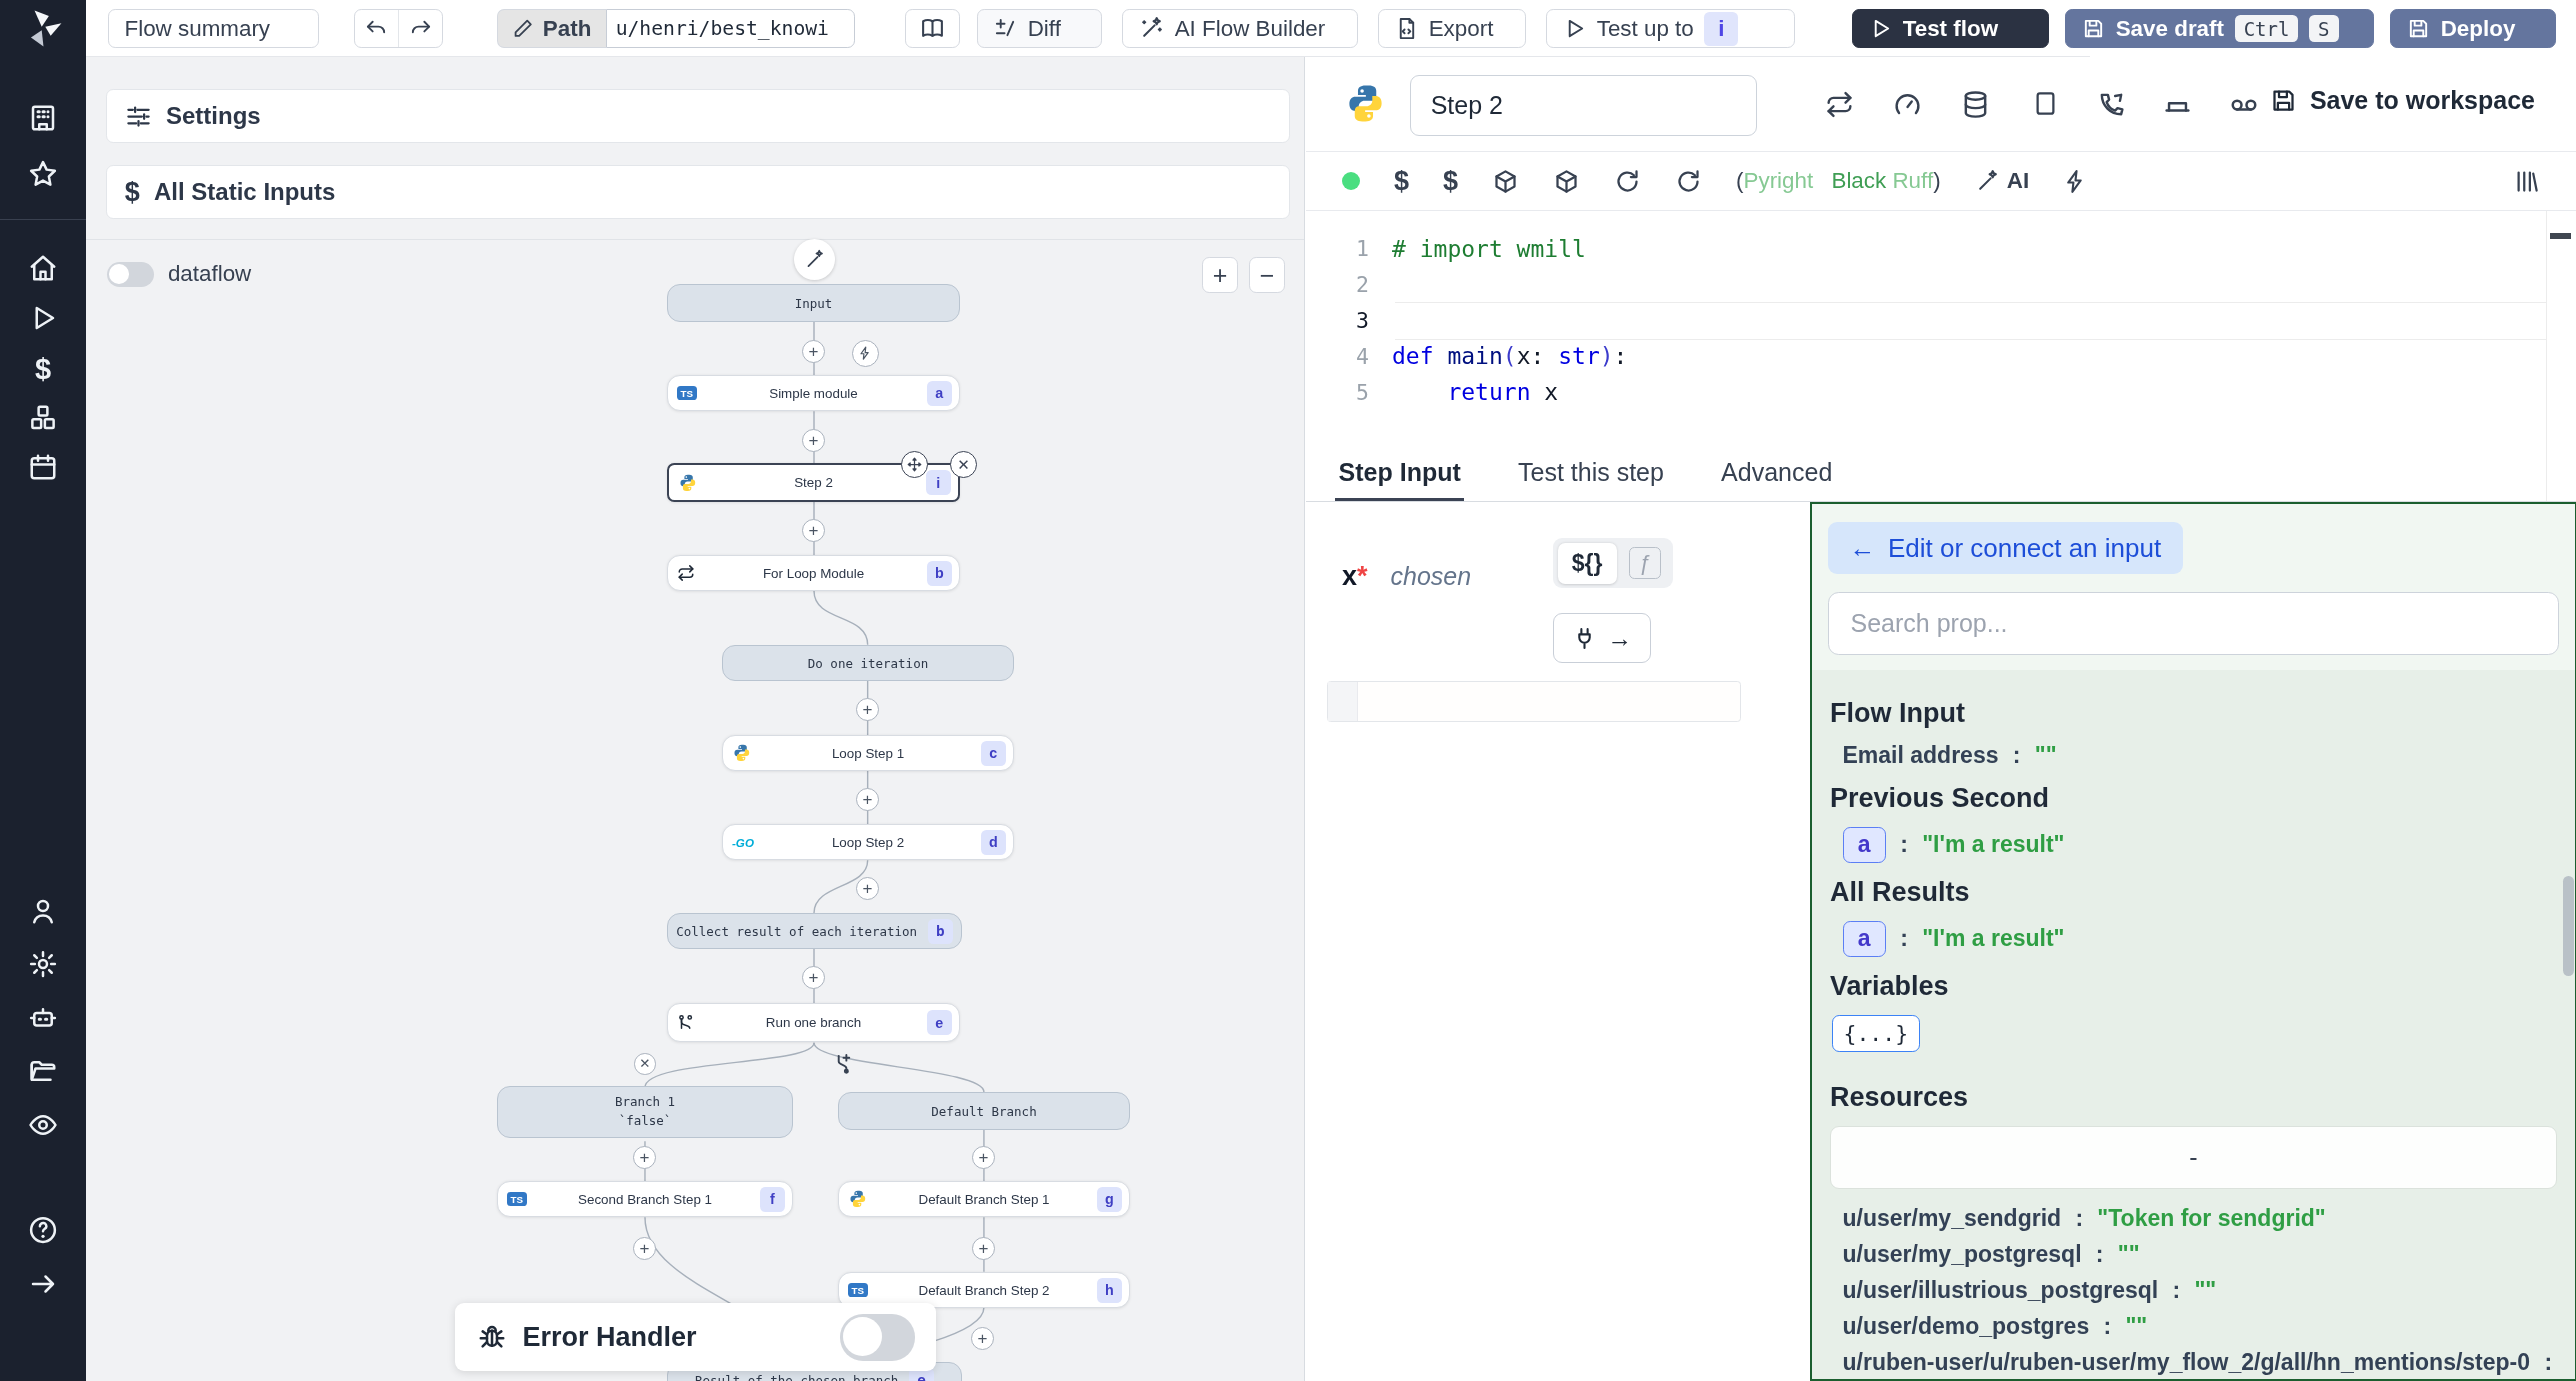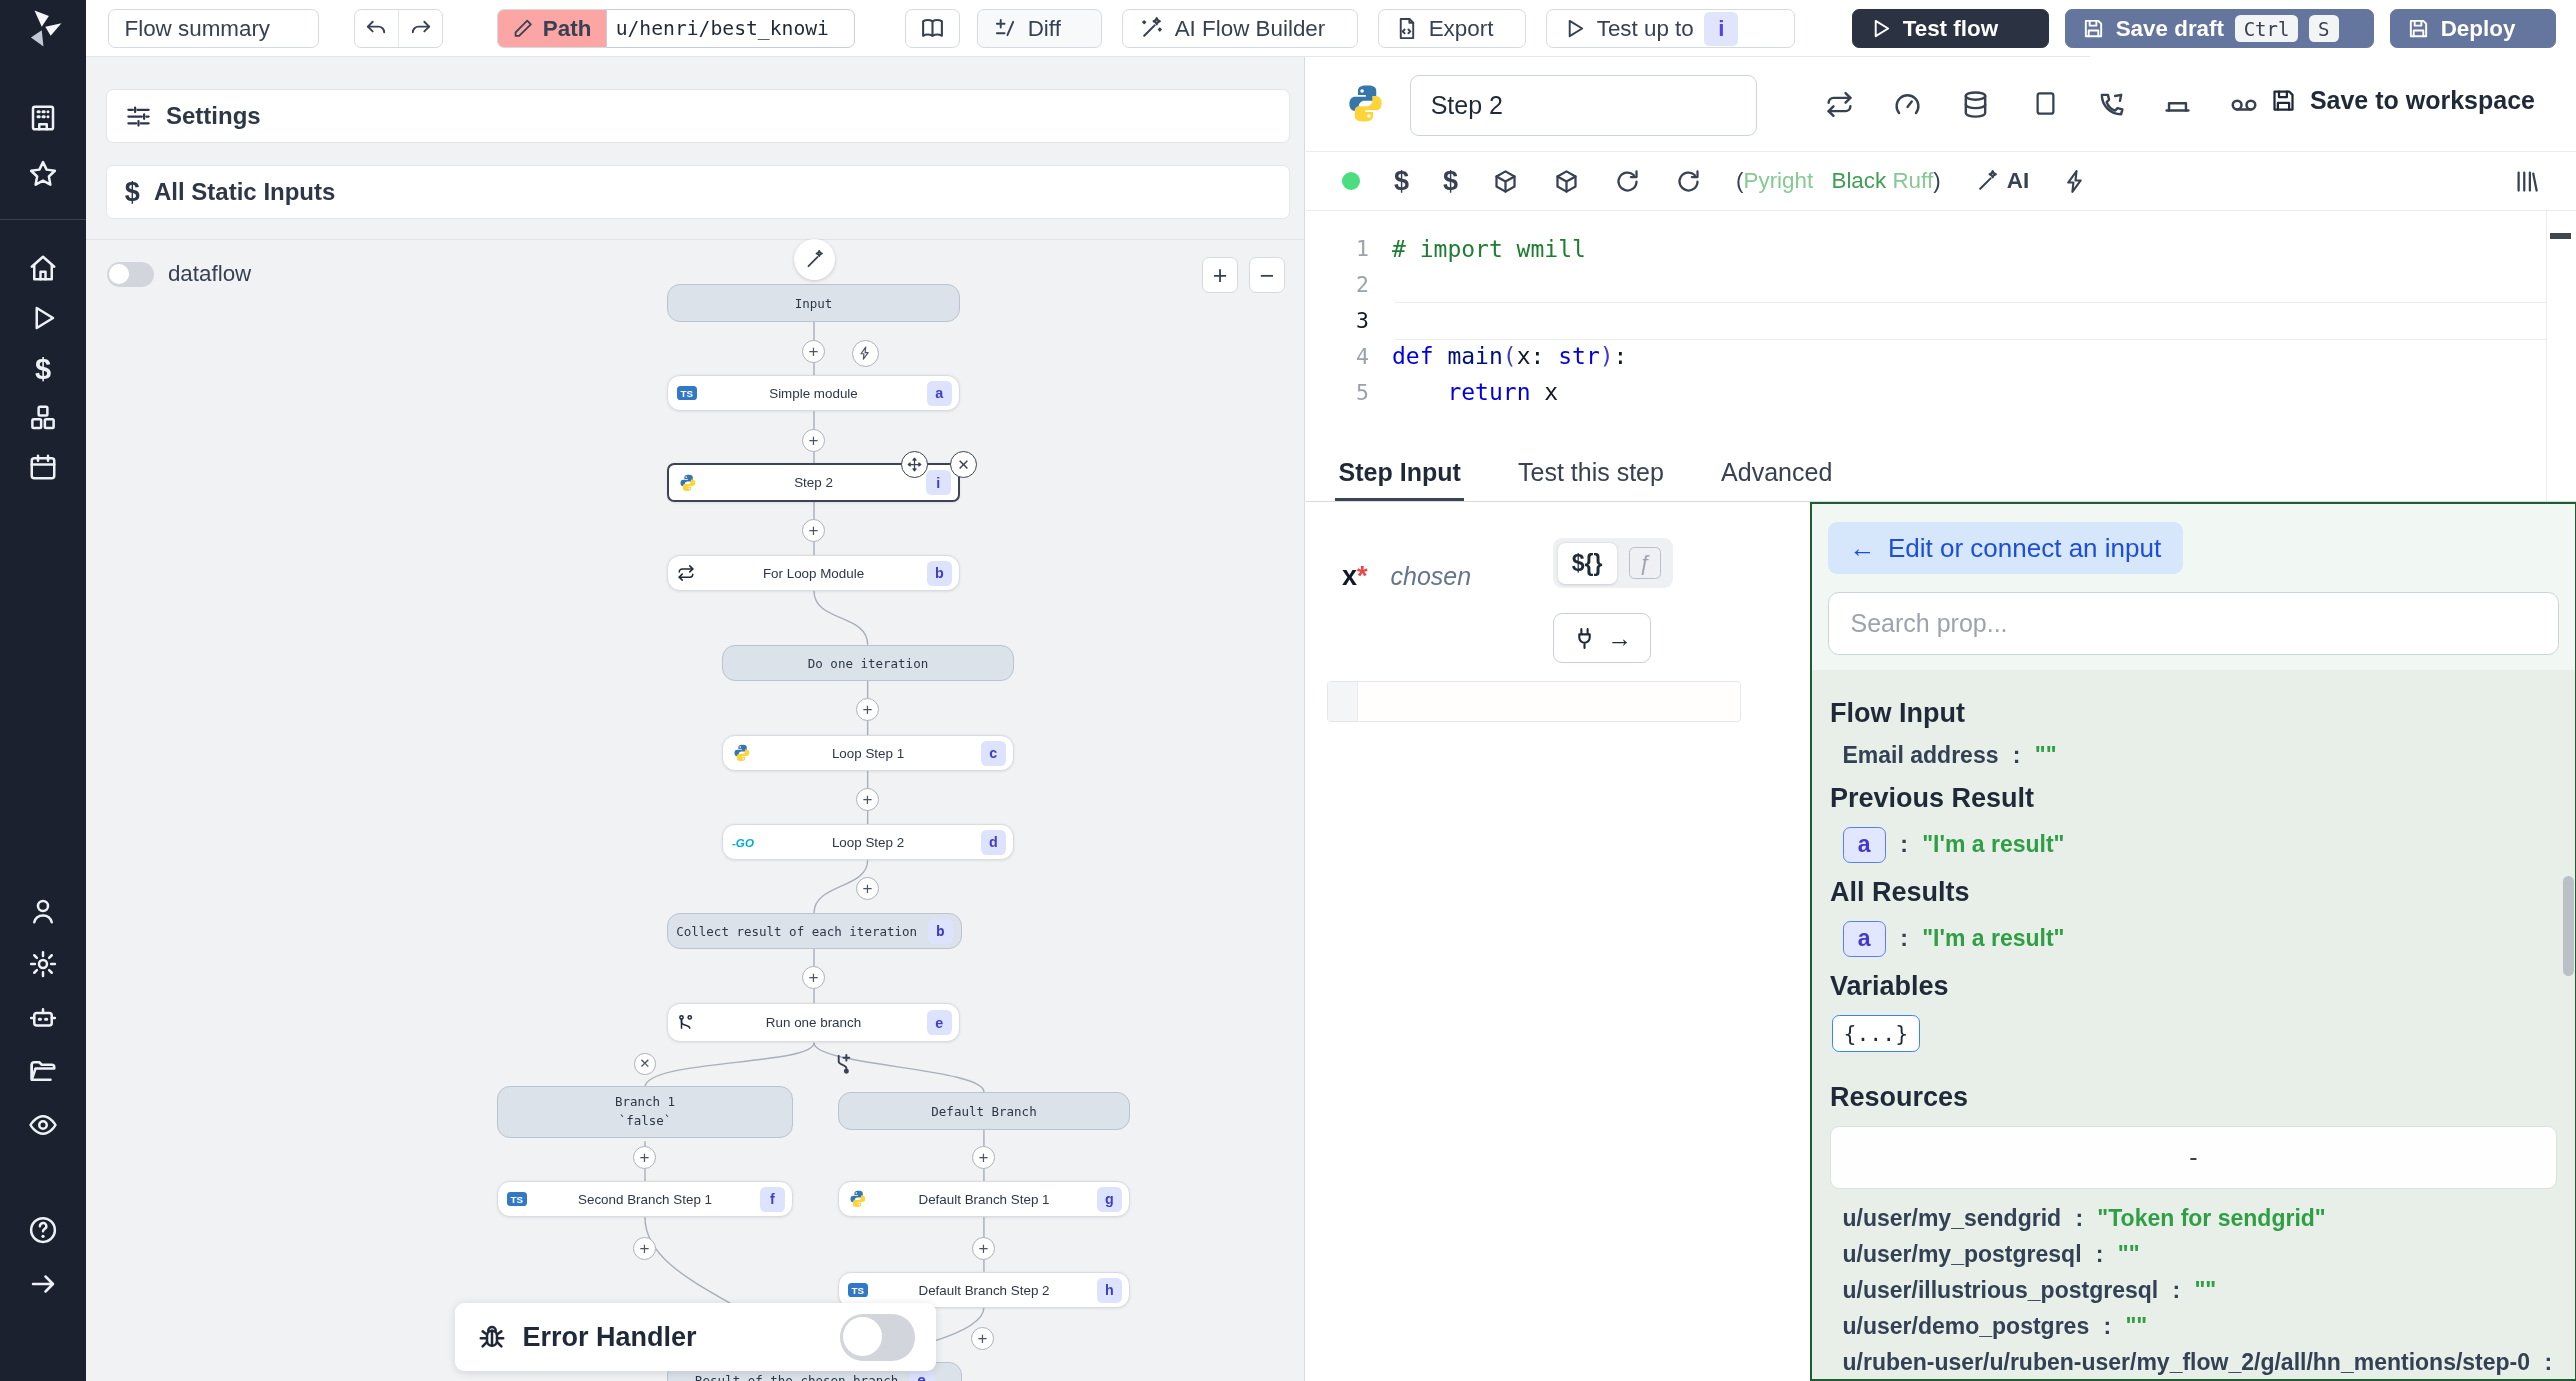--- a/index.html
+++ b/index.html
@@ -15,21 +15,21 @@
 
   
   #topbar { position:absolute; left:86px; top:0; width:2004px; height:57px; background:#fff; border-bottom:0.9px solid #e5e7eb; z-index:15; }
   .tb { position:absolute; top:9px; height:39px; display:flex; align-items:center; gap:10.7px; border:0.9px solid #d5d9e0; border-radius:7.2px; background:#fff; padding:0 16px; font-size:22.4px; font-weight:500; color:#374151; white-space:nowrap; }
   .tb.gray { background:#f8f9fb; }
   .tb.dark { background:#2b3242; border-color:#2b3242; color:#fff; font-weight:700; }
   .tb.blue { background:#64759e; border-color:#64759e; color:#fff; font-weight:700; }
   .kbd { background:#f3f4f6; color:#374151; border-radius:5.4px; padding:2.7px 9px; font-size:19px; font-family:"DejaVu Sans Mono",monospace; font-weight:400; }
   .badge-i { background:#e0e5fc; color:#4f46e5; border-radius:5.4px; width:34px; height:34px; display:flex; align-items:center; justify-content:center; font-weight:700; }
   #path-group { position:absolute; left:411px; top:9px; height:39px; display:flex; align-items:stretch; }
-  #path-left { display:flex; align-items:center; gap:9px; background:#fca5a5; border:0.9px solid #d5d9e0; border-right:none; border-radius:7.2px 0 0 7.2px; padding:0 14.3px; font-size:22.4px; font-weight:700; color:#374151; }
+  #path-left { display:flex; align-items:center; gap:9px; background:#e5e5e5; border:0.9px solid #d5d9e0; border-right:none; border-radius:7.2px 0 0 7.2px; padding:0 14.3px; font-size:22.4px; font-weight:700; color:#374151; }
   #path-input { width:249px; border:0.9px solid #c7cdd6; border-radius:0 7.2px 7.2px 0; font-family:"DejaVu Sans Mono",monospace; font-size:19.7px; padding:0 9px; color:#1f2937; outline:none; background:#fff; }
 
   
   #flow { position:absolute; left:86px; top:57px; width:1219px; height:1324px; background:#f1f2f4; border-right:0.9px solid #d8dce1; }
   .card { position:absolute; left:19.7px; width:1184px; height:54px; background:#fff; border:0.9px solid #e3e6ea; border-radius:7.2px; display:flex; align-items:center; gap:14.3px; padding:0 18px; font-size:24px; font-weight:700; color:#2d3748; }
   #graph-divider { position:absolute; left:0; top:182px; width:100%; border-top:0.9px solid #e0e3e7; }
   #dataflow { position:absolute; left:20.6px; top:204px; display:flex; align-items:center; gap:14.3px; font-size:22.4px; color:#374151; }
   .toggle-sm { width:47px; height:25px; background:#d2d6dc; border-radius:12.5px; position:relative; }
   .toggle-sm::after { content:""; position:absolute; left:2.7px; top:2.7px; width:19.7px; height:19.7px; background:#fff; border-radius:50%; }
   #wand-btn { position:absolute; left:708px; top:182px; width:41px; height:41px; background:#fff; border-radius:50%; box-shadow:0 0.9px 3.6px rgba(0,0,0,.18); display:flex; align-items:center; justify-content:center; color:#374151; z-index:4; }
@@ -676,21 +676,21 @@
       <input id="search-prop" placeholder="Search prop..." style="">
     </div>
     <div id="connect-body">
       <div class="sec-h">Flow Input</div>
       <div class="krow">
           <span class="k">Email address</span>
           <span class="colon">:</span>
           <span class="v">""</span>
         </div>
 
-      <div class="sec-h">Previous Result</div>
+      <div class="sec-h">Previous Second</div>
       <div class="krow">
           <span class="chip-a">a</span>
           <span class="colon">:</span>
           <span class="v">"I'm a result"</span>
         </div>
 
       <div class="sec-h">All Results</div>
       <div class="krow">
           <span class="chip-a">a</span>
           <span class="colon">:</span>

